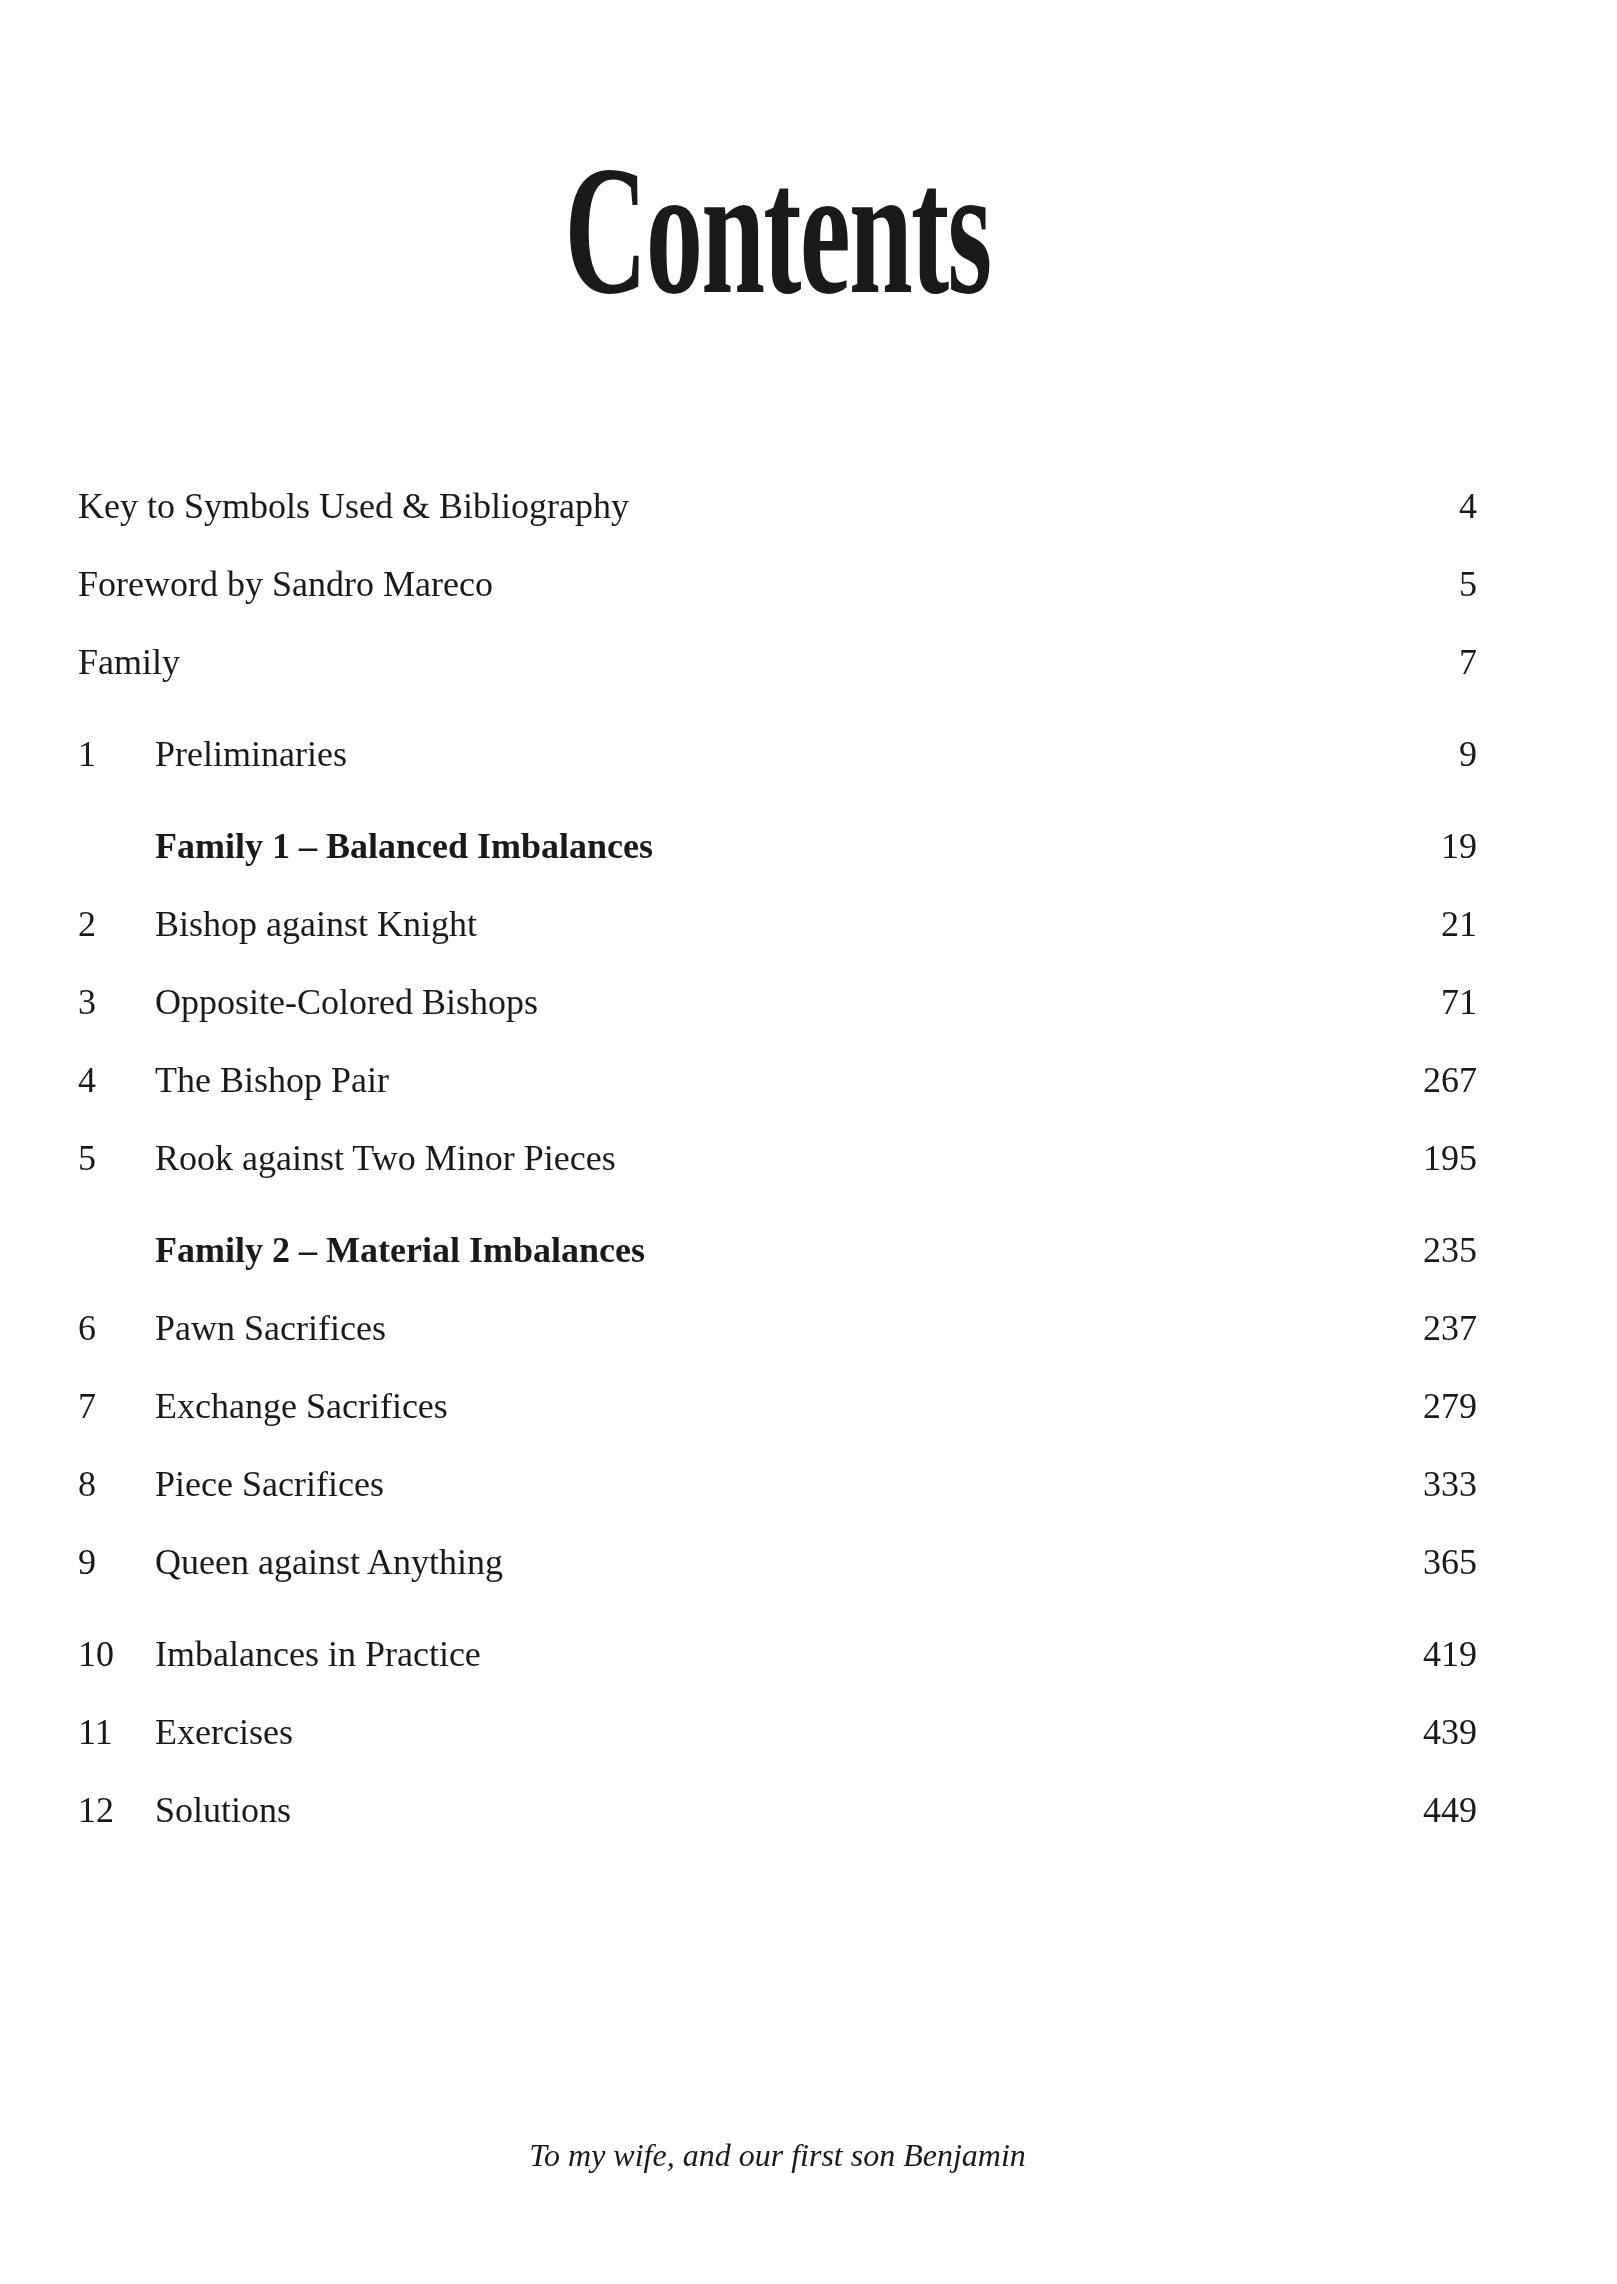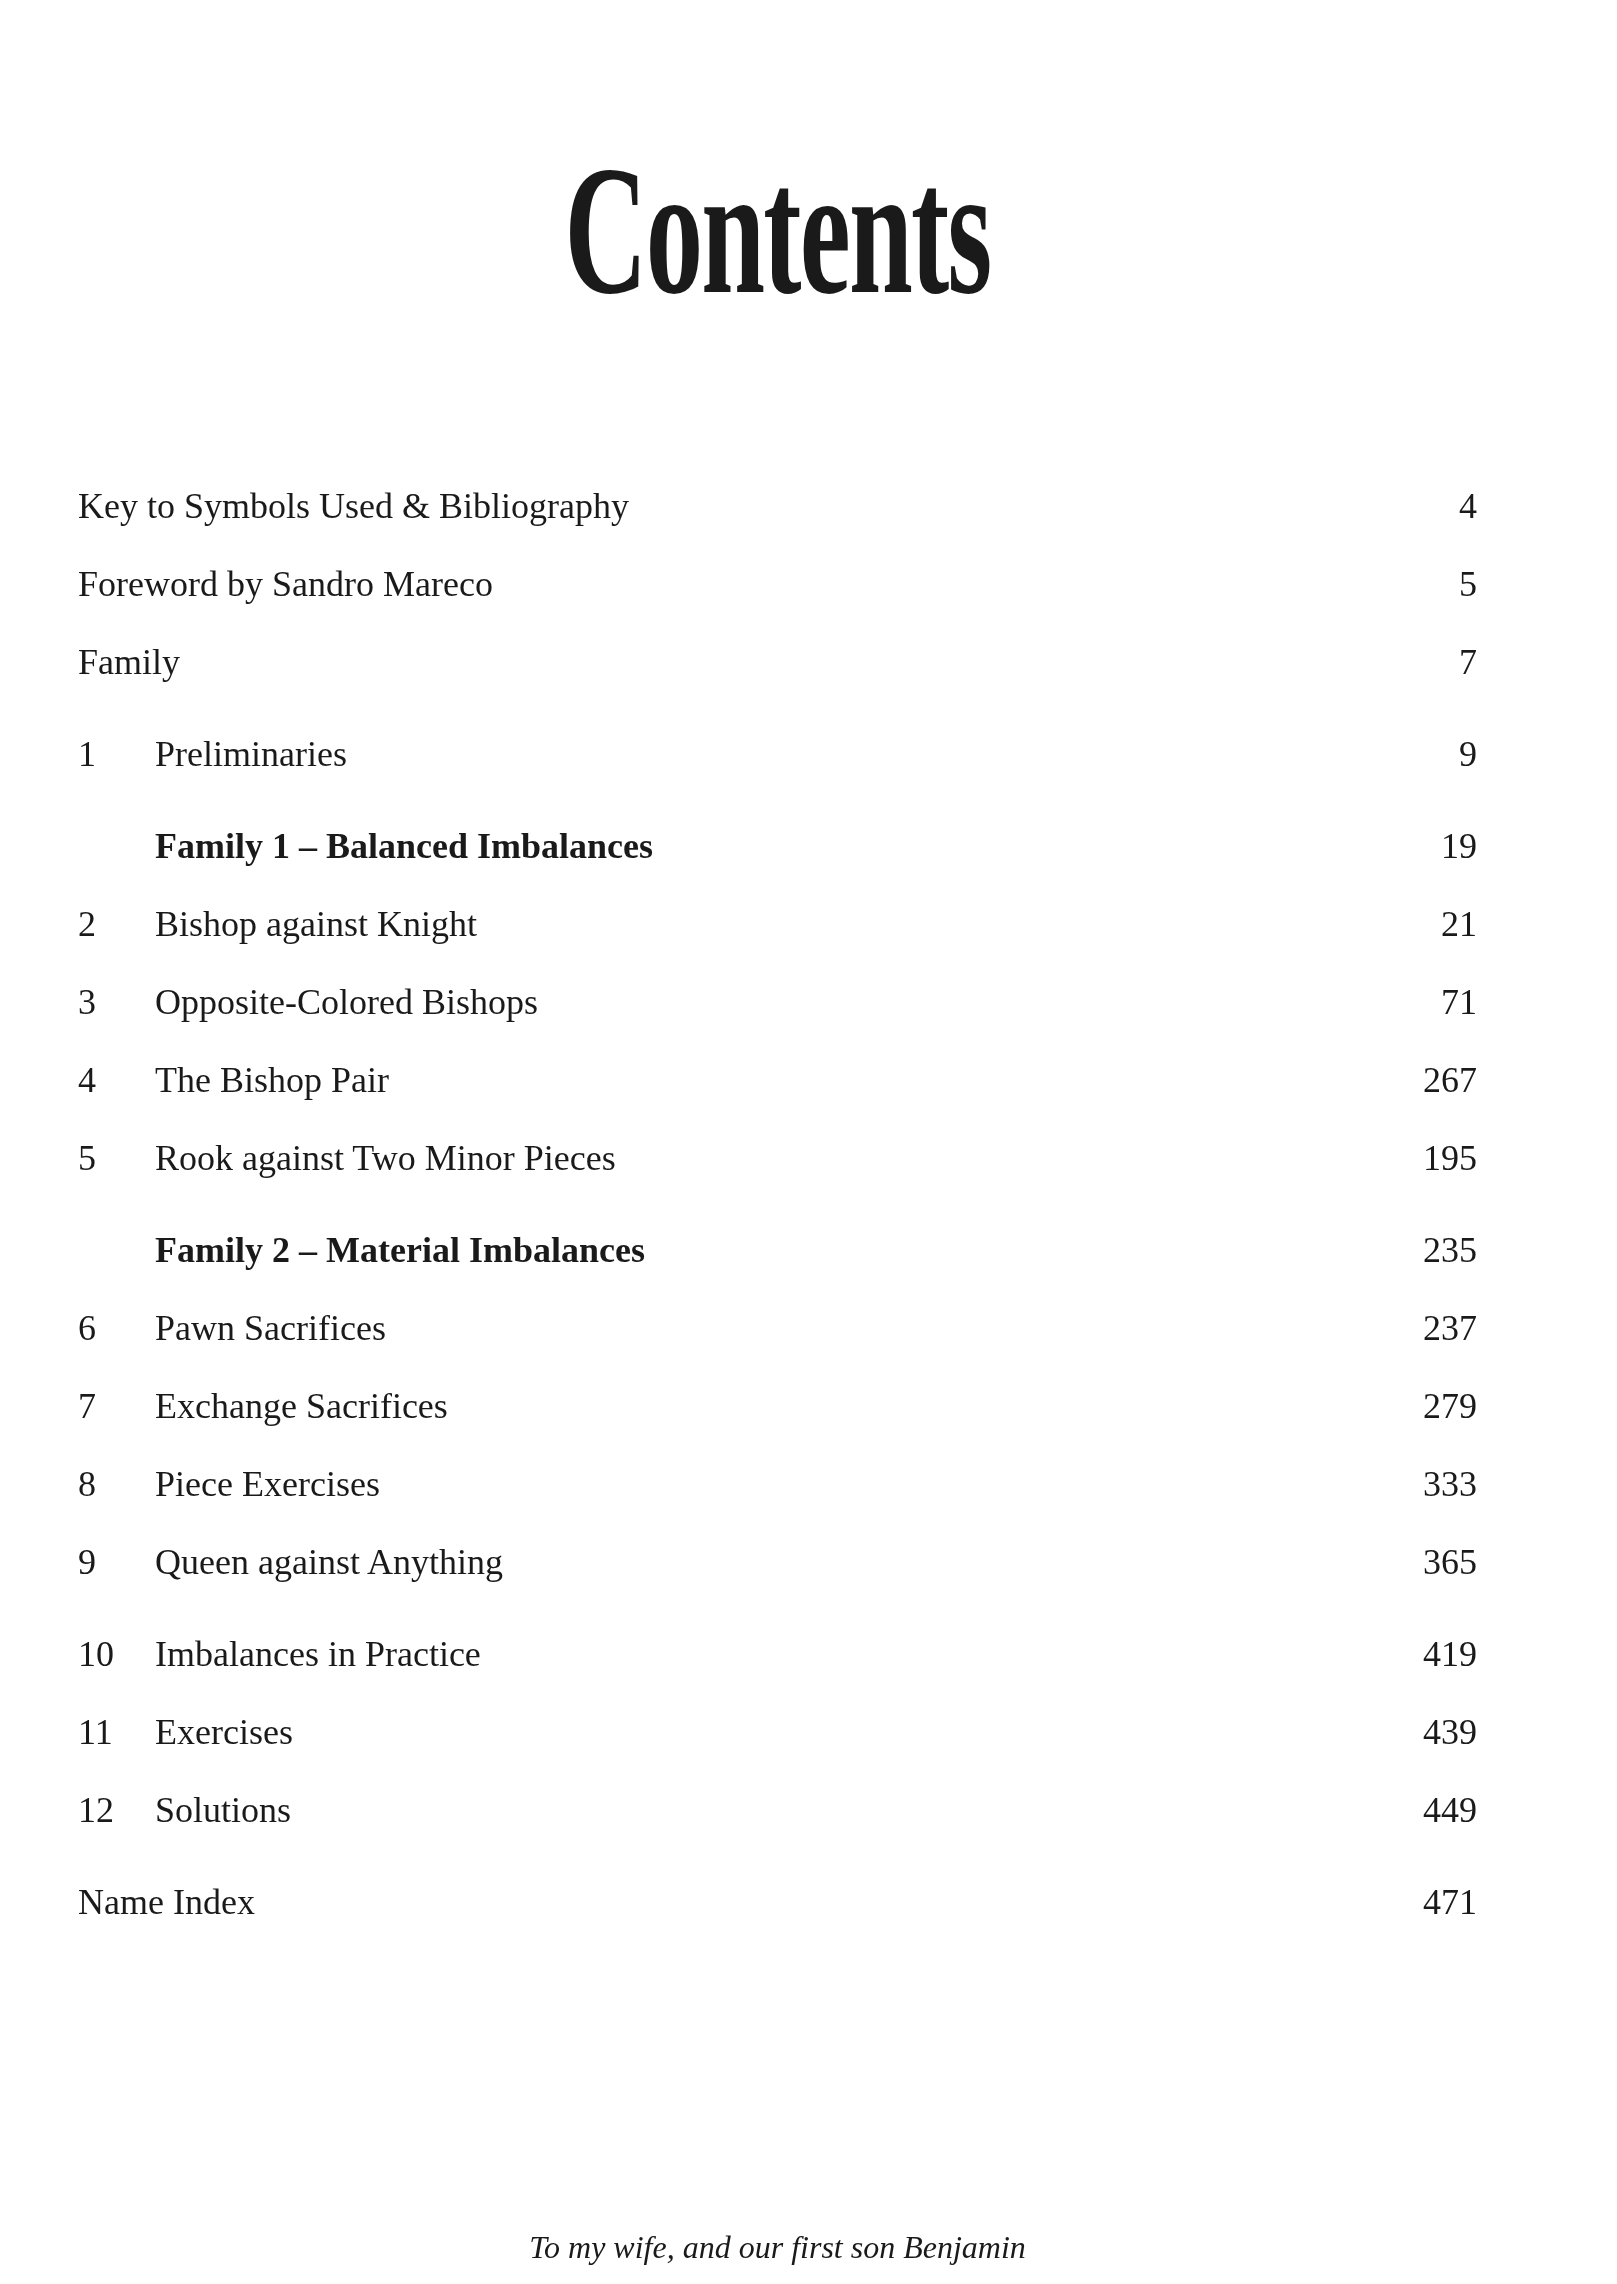--- a/index.html
+++ b/index.html
@@ -130,21 +130,21 @@
     </div>
 
     <div class="toc-row">
       <span class="num">7</span>
       <span class="label">Exchange Sacrifices</span>
       <span class="pgnum">279</span>
     </div>
 
     <div class="toc-row">
       <span class="num">8</span>
-      <span class="label">Piece Exercises</span>
+      <span class="label">Piece Sacrifices</span>
       <span class="pgnum">333</span>
     </div>
 
     <div class="toc-row">
       <span class="num">9</span>
       <span class="label">Queen against Anything</span>
       <span class="pgnum">365</span>
     </div>
 
     <div class="toc-row gap">
@@ -158,23 +158,19 @@
       <span class="label">Exercises</span>
       <span class="pgnum">439</span>
     </div>
 
     <div class="toc-row">
       <span class="num">12</span>
       <span class="label">Solutions</span>
       <span class="pgnum">449</span>
     </div>
 
-    <div class="toc-row gap flush">
-      <span class="label">Name Index</span>
-      <span class="pgnum">471</span>
-    </div>
 
   </div>
 
   <div class="dedication">To my wife, and our first son Benjamin</div>
 
 </div>
 
 
 </body></html>

